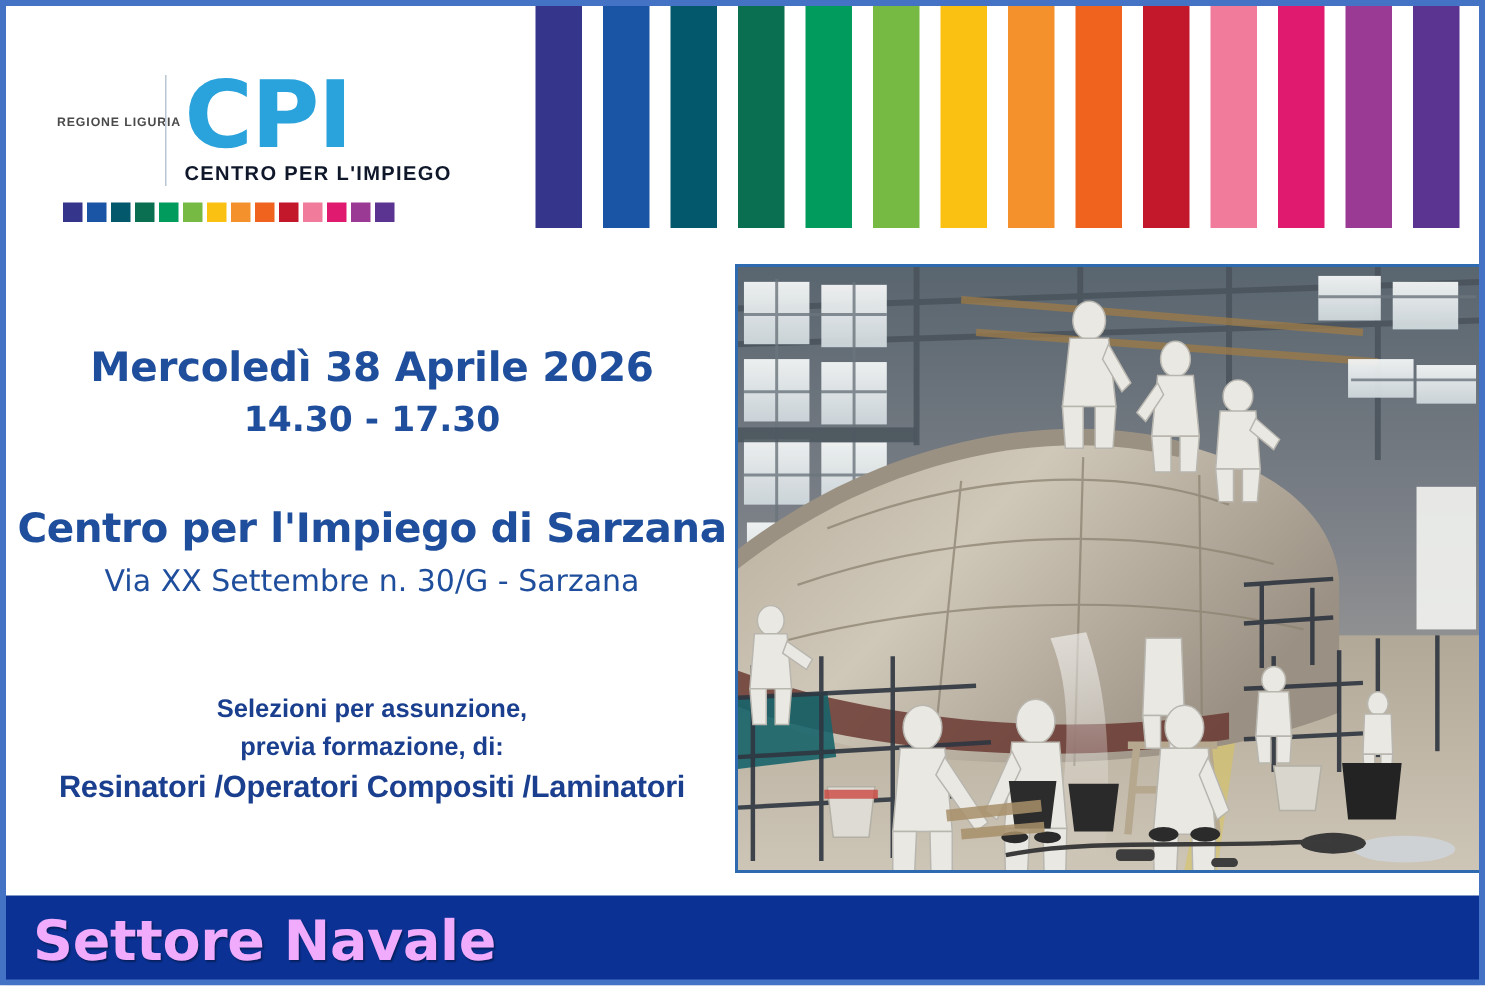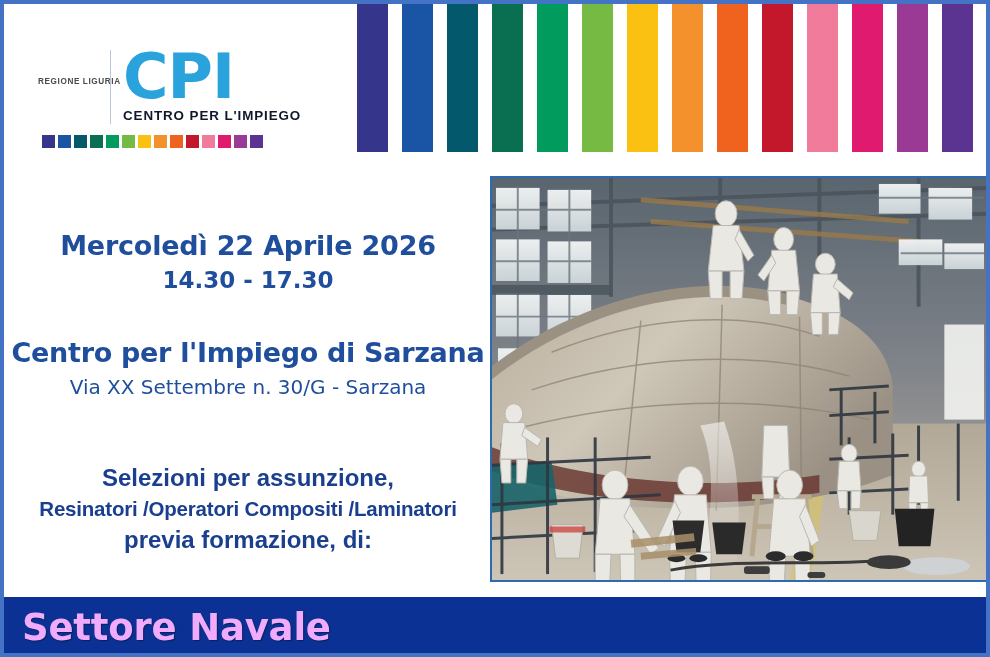--- a/index.html
+++ b/index.html
@@ -88,21 +88,21 @@
   }
   .address-line{
     font-size:20px;font-weight:normal;margin:7px 0 0 0;
     font-family:"DejaVu Sans", sans-serif;
   }
   .note-block{
     margin-top:64px;color:#1a3f8f;
     font-family:"Liberation Sans", sans-serif;
   }
   .note-line{
-    font-size:24px;font-weight:bold;margin:0 0 4px 0;line-height:1.22;
+    font-size:17px;font-weight:bold;margin:0 0 4px 0;line-height:1.22;
   }
   .note-line.wide{font-size:20.5px;letter-spacing:-0.2px;}
 
   
   .photo{
     position:absolute;left:486px;top:172px;width:500px;height:406px;
     border:2px solid #2e6ab0;box-sizing:border-box;overflow:hidden;
     background:#6c6a63;
   }
   .photo svg{display:block;width:100%;height:100%;}
@@ -198,29 +198,29 @@
         <div class="bar" style="background: rgb(240, 99, 31);"></div>
         <div class="bar" style="background: rgb(195, 23, 44);"></div>
         <div class="bar" style="background: rgb(240, 123, 155);"></div>
         <div class="bar" style="background: rgb(224, 26, 111);"></div>
         <div class="bar" style="background: rgb(154, 58, 149);"></div>
         <div class="bar" style="background: rgb(91, 51, 144);"></div>
       </div>
   </div>
 
   <div class="left-col">
-    <p class="date-line">Mercoledì 22 Aprile 2026</p>
+    <p class="date-line">Mercoledì 38 Aprile 2026</p>
     <p class="time-line">14.30 - 17.30</p>
     <p class="venue-line">Centro per l'Impiego di Sarzana</p>
     <p class="address-line">Via XX Settembre n. 30/G - Sarzana</p>
 
     <div class="note-block">
       <p class="note-line">Selezioni per assunzione,</p>
+      <p class="note-line">previa formazione, di:</p>
       <p class="note-line wide">Resinatori /Operatori Compositi /Laminatori</p>
-      <p class="note-line">previa formazione, di:</p>
     </div>
   </div>
 
   <div class="photo">
     <svg viewBox="0 0 500 406" preserveAspectRatio="none">
       <defs>
         <linearGradient id="hall" x1="0" y1="0" x2="0" y2="1">
           <stop offset="0%" stop-color="#59656f"></stop>
           <stop offset="45%" stop-color="#7e8289"></stop>
           <stop offset="100%" stop-color="#b9b2a4"></stop>

